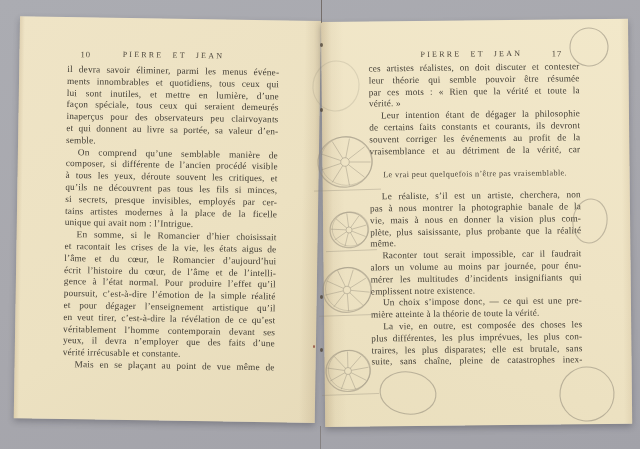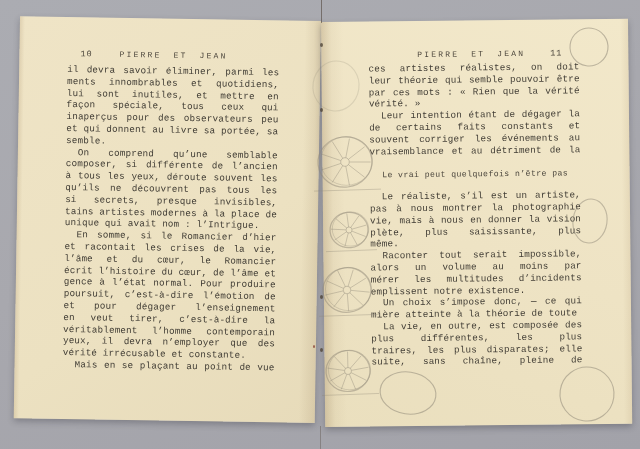--- a/index.html
+++ b/index.html
@@ -4,21 +4,20 @@
 <style>
   html,body{margin:0;padding:0;}
   body{
     width:640px;height:449px;overflow:hidden;
     font-family:"Liberation Serif","DejaVu Serif",serif;
     background:#a8a8ae;
   }
   .scene{
     position:relative;width:640px;height:449px;
     background:linear-gradient(160deg,#abacb2 0%,#a8a8ae 45%,#a2a2a9 100%);
-    font-family:Liberation Mono, monospace;
   }
   .page{
     position:absolute;
     background:#eee3c4;
     box-shadow:0 3px 6px rgba(40,40,50,.30);
   }
   .page-left{
     left:20px;top:21px;width:301px;height:402px;
     transform-origin:100% 0;transform:rotate(0.9deg);
     background:
@@ -112,21 +111,21 @@
         <div class="line mid">véritablement l’homme contemporain devant ses</div>
         <div class="line mid">yeux, il devra n’employer que des faits d’une</div>
         <div class="line last">vérité irrécusable et constante.</div>
         <div class="line first">Mais en se plaçant au point de vue même de</div>
       </div>
   </div>
 
   <div class="page page-right">
     <div class="page-header">
       <span class="running-title">PIERRE ET JEAN</span>
-      <span class="pagenum pagenum-right">11</span>
+      <span class="pagenum pagenum-right">17</span>
     </div>
     <div class="textblock" id="right-textblock">
         <div class="line mid">ces artistes réalistes, on doit discuter et contester</div>
         <div class="line mid">leur théorie qui semble pouvoir être résumée</div>
         <div class="line mid">par ces mots : « Rien que la vérité et toute la</div>
         <div class="line last">vérité. »</div>
         <div class="line first">Leur intention étant de dégager la philosophie</div>
         <div class="line mid">de certains faits constants et courants, ils devront</div>
         <div class="line mid">souvent corriger les événements au profit de la</div>
         <div class="line mid">vraisemblance et au détriment de la vérité, car</div>

